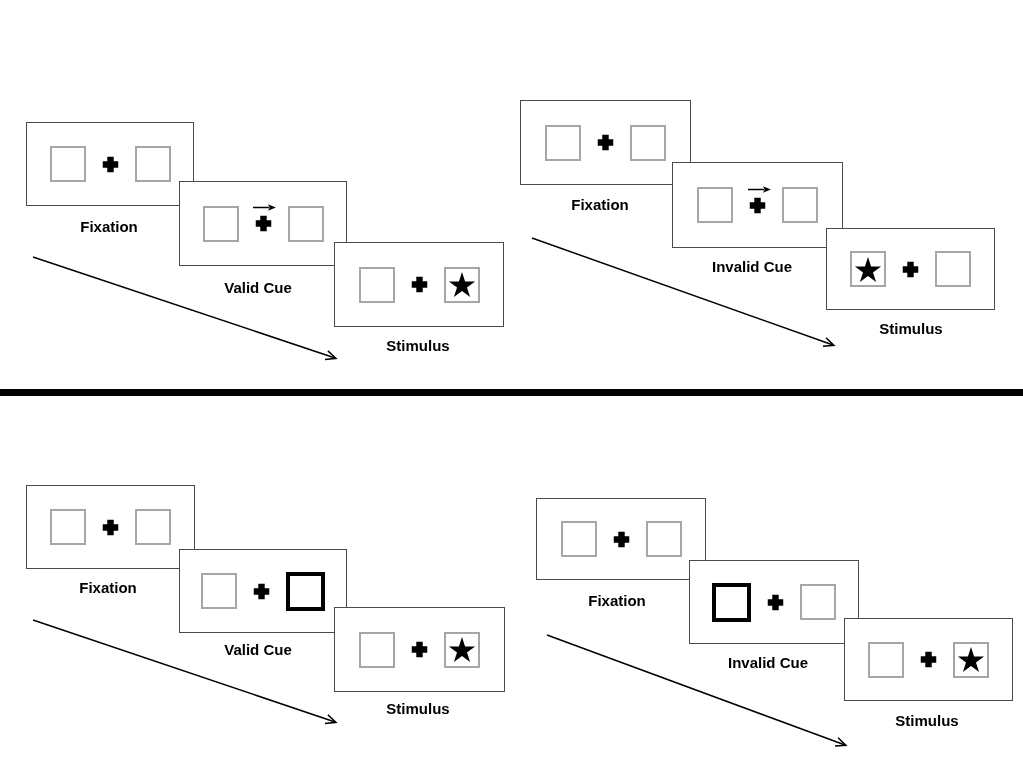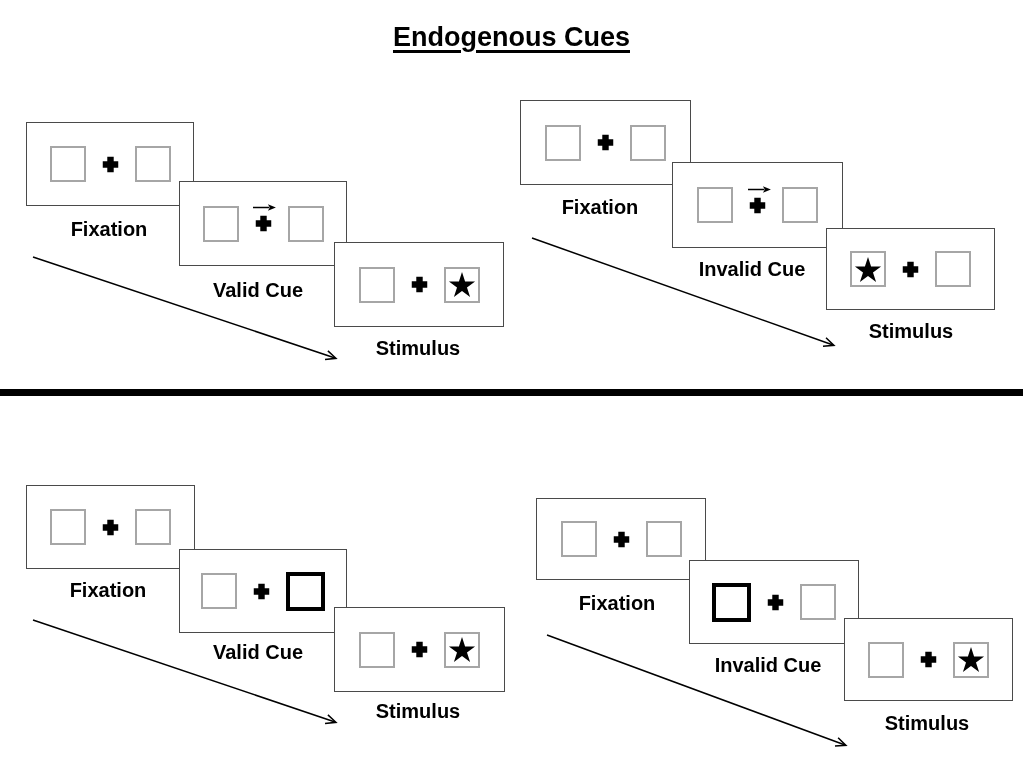--- a/index.html
+++ b/index.html
@@ -21,40 +21,39 @@
   }
   .sq{
     width:36px;height:36px;border:2px solid #a6a6a6;box-sizing:border-box;background:#fff;
     display:flex;align-items:center;justify-content:center;flex:none;
   }
   .sq.bold{width:39px;height:39px;border:4px solid #000;}
   .mid{position:relative;display:flex;align-items:center;justify-content:center;flex:none;}
   .cue-arrow{position:absolute;left:50%;bottom:calc(100% + 3px);transform:translateX(-44%);}
   .plabel{
     position:absolute;width:160px;text-align:center;
-    font-size:20px;font-weight:bold;color:#000;white-space:nowrap;
+    font-size:15px;font-weight:bold;color:#000;white-space:nowrap;
   }
   .tarrow{position:absolute;overflow:visible;}
   .tarrow line{stroke:#000;stroke-width:1.5;}
   svg{display:block;}
 </style>
 </head>
 <body>
 
 <div id="canvas">
 
   <svg width="0" height="0" style="position:absolute" aria-hidden="true">
     <defs>
       <marker id="ah" markerUnits="userSpaceOnUse" markerWidth="16" markerHeight="14" refX="11" refY="6" orient="auto">
         <path d="M2 1.5 L12 6 L2 10.5" fill="none" stroke="#000" stroke-width="1.5"></path>
       </marker>
     </defs>
   </svg>
 
-  <div class="sec-title" id="title-endogenous">Endogenous Cues</div>
   <div class="divider"></div>
 
   <div>
     <svg class="tarrow" style="left:20px;top:247px" width="330" height="122">
       <line x1="13" y1="10" x2="315" y2="111" marker-end="url(#ah)"></line>
     </svg>
 
     <div class="panel" style="left:26px;top:122px;width:168px;height:84px;">
       <div class="sq"></div>
       <div class="mid">

